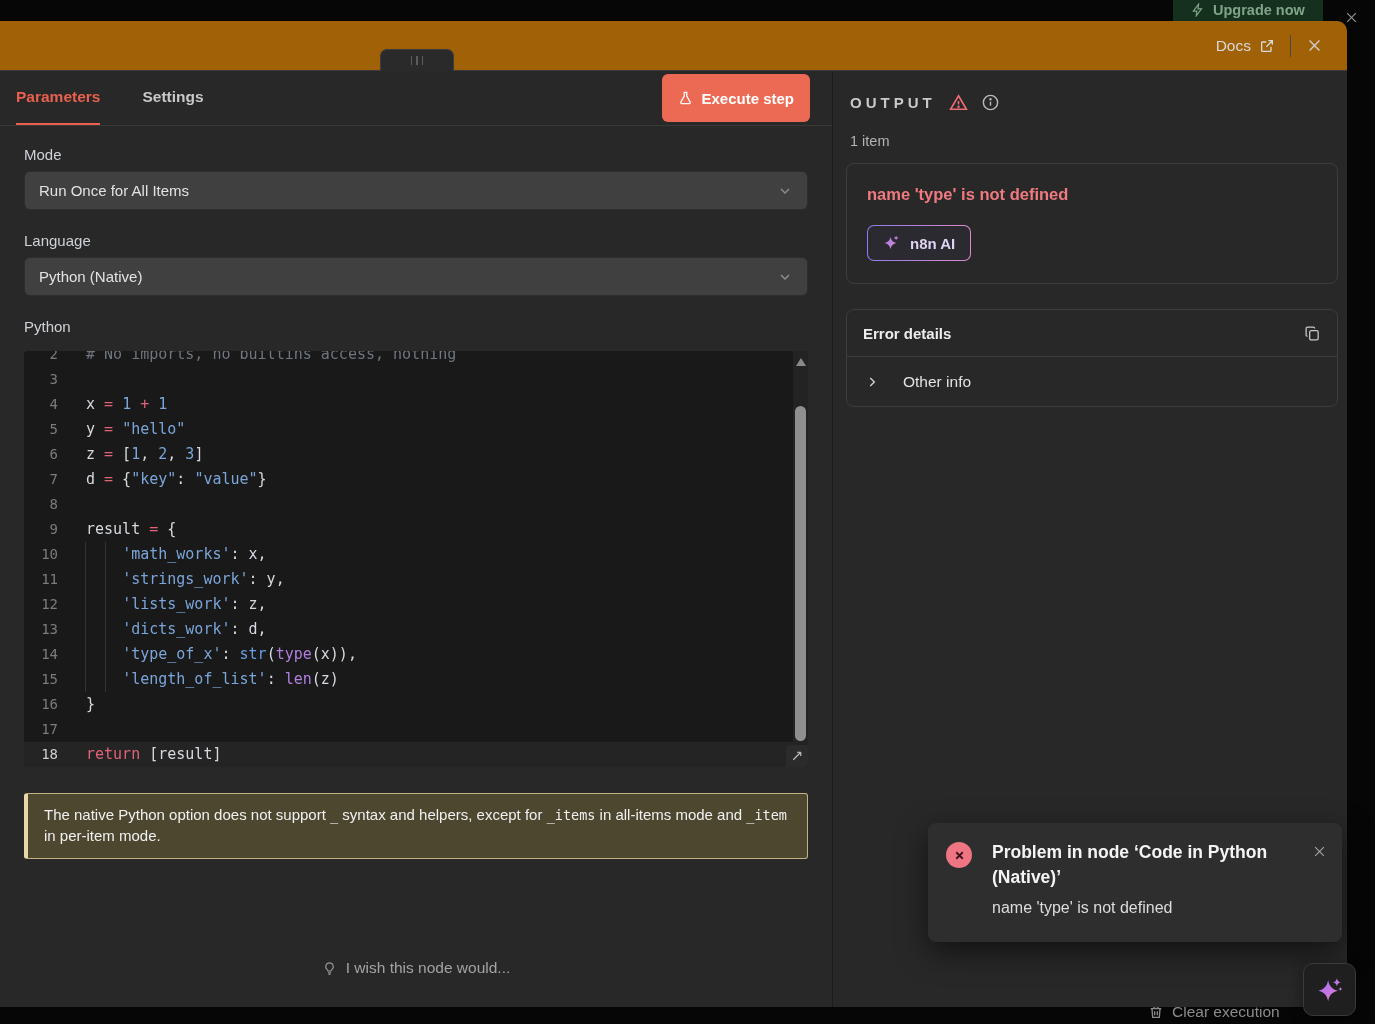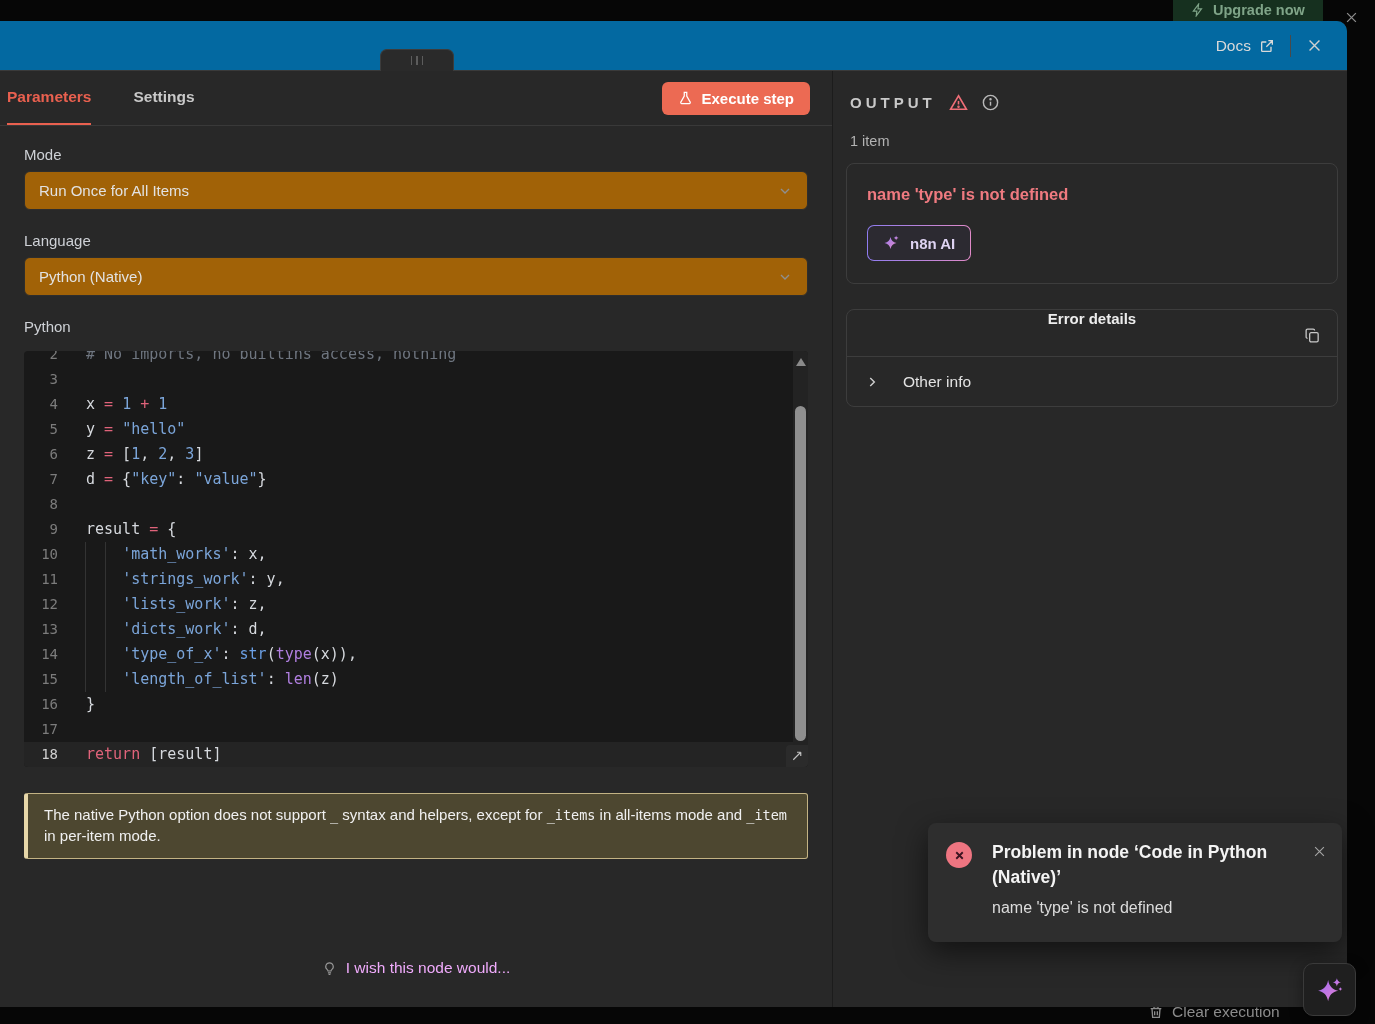--- a/index.html
+++ b/index.html
@@ -10,49 +10,49 @@
   .upgrade-btn { position:absolute; left:1173px; top:-11px; height:41px; padding:0 18px;
     display:flex; align-items:center; gap:8px; background:#16301f; color:#7fa488;
     font-size:14.5px; font-weight:600; border:none; border-radius:8px; z-index:1; }
   .bd-close { position:absolute; left:1344px; top:10px; z-index:1; color:#8d8d8d; cursor:pointer; }
   .clear-exec { position:absolute; left:1148px; top:1003px; display:flex; align-items:center;
     gap:8px; color:#8b8b8b; font-size:15.5px; z-index:1; }
 
   
   .modal { position:absolute; left:0; top:21px; width:1347px; height:986px;
     background:#282828; border-radius:0 10px 10px 0; z-index:10; }
-  .modal-header { height:50px; display:flex; align-items:center; background:#0369a1;
+  .modal-header { height:50px; display:flex; align-items:center; background:#a16207;
     border-bottom:1px solid #3a3a3a; border-radius:0 10px 0 0; position:relative; }
   .hdr-right { margin-left:auto; display:flex; align-items:center; gap:15px; padding-right:24px; }
   .docs-link { display:flex; align-items:center; gap:8px; color:#d9d9d9; font-size:15.5px; cursor:pointer; }
   .hdr-divider { width:1px; height:22px; background:#4a4a4a; }
   .drag-tab { position:absolute; left:380px; top:28px; width:74px; height:22px; background:#2a2a2a;
     border:1px solid #3c3c3c; border-bottom:none; border-radius:7px 7px 0 0;
     display:flex; align-items:center; justify-content:center; gap:4px; z-index:5; }
   .drag-tab i { display:block; width:1.5px; height:9px; background:#5c5c5c; }
 
   .modal-body { position:relative; height:936px; display:flex; }
   .left-panel { width:833px; border-right:1px solid #1c1c1c; position:relative; }
   .right-panel { flex:1; position:relative; }
 
   
-  .tabs-row { height:55px; display:flex; align-items:stretch; padding-left:7px;
+  .tabs-row { height:55px; display:flex; align-items:stretch; padding-left:16px;
     border-bottom:1px solid #393939; }
   .tab { display:flex; align-items:center; font-size:15.5px; font-weight:600;
     color:#c9c9c9; border-bottom:2px solid transparent; cursor:pointer; }
   .tab + .tab { margin-left:42px; }
   .tab.active { color:#e9604f; border-bottom-color:#e9604f; }
-  .btn-exec { margin-left:auto; margin-right:22px; align-self:center; height:33px;
+  .btn-exec { margin-left:auto; margin-right:22px; align-self:center; height:48px;
     display:flex; align-items:center; gap:8px; padding:0 16px; background:#ec6a53;
     color:#fff; font-size:15px; font-weight:600; border:none; border-radius:6px; cursor:pointer; }
 
   
   .params { padding:20px 24px 4px; }
   .fld-label { font-size:15px; color:#ced1d6; margin-bottom:8px; }
-  .sel { height:39px; background:#a16207; border:1px solid #2d2d2d; border-radius:6px;
+  .sel { height:39px; background:#404040; border:1px solid #2d2d2d; border-radius:6px;
     display:flex; align-items:center; padding:0 14px; color:#e2e2e2; font-size:15px;
     cursor:pointer; margin-bottom:22px; }
   .sel svg { margin-left:auto; }
 
   
   .editor { position:relative; margin-top:7px; height:416px; background:#191919;
     border-radius:4px; overflow:hidden; font-family:"DejaVu Sans Mono", monospace; }
   .ed-lines { margin-top:-9px; }
   .ed-row { display:flex; height:25px; line-height:25px; font-size:15px; }
   .ed-row.active { background:#242424; }
@@ -72,35 +72,35 @@
     border-top-left-radius:4px; display:flex; align-items:center; justify-content:center; cursor:nwse-resize; }
 
   
   .note { margin-top:26px; background:#4d4730; border:1px solid #c3b384;
     border-left:4px solid #e7d7a9; border-radius:3px; padding:11px 16px 13px;
     color:#f0f0f0; font-size:15px; line-height:19.5px; }
   .note p + p { margin-top:19px; }
   .note code { font-family:"DejaVu Sans Mono", monospace; font-size:13.5px; }
 
   .wish { position:absolute; left:0; right:0; bottom:30px; display:flex;
-    justify-content:center; align-items:center; gap:9px; color:#f0abfc; font-size:15.5px; cursor:pointer; }
+    justify-content:center; align-items:center; gap:9px; color:#a3a3a3; font-size:15.5px; cursor:pointer; }
 
   
   .out-head { display:flex; align-items:center; gap:13px; padding:22px 0 0 17px; }
   .out-title { font-size:15px; font-weight:700; letter-spacing:4px; color:#c9c9c9; }
   .items-count { margin:21px 0 0 17px; font-size:14.5px; color:#b3b3b3; }
   .err-card { margin:14px 9px 0 13px; border:1px solid #3d3d3d; border-radius:8px; padding:21px 20px 22px; }
   .err-msg { color:#ef7a80; font-size:16.5px; font-weight:600; }
   .ai-btn-wrap { display:inline-block; margin-top:21px; padding:1px; border-radius:7px;
     background:linear-gradient(90deg,#8f7cf0,#e08ac8); }
   .ai-btn { display:flex; align-items:center; gap:9px; height:34px; padding:0 15px;
     background:#2c2a31; border:none; border-radius:6px; color:#ded3f2; font-size:15px;
     font-weight:600; cursor:pointer; }
   .det-card { margin:25px 9px 0 13px; border:1px solid #3d3d3d; border-radius:8px; }
-  .det-head { display:flex; align-items:center; height:47px; padding:0 16px; border-bottom:1px solid #3d3d3d;flex-direction:column; }
+  .det-head { display:flex; align-items:center; height:47px; padding:0 16px; border-bottom:1px solid #3d3d3d; }
   .det-title { font-size:15px; font-weight:700; color:#ededed; }
   .copy-btn { margin-left:auto; cursor:pointer; display:flex; }
   .det-row { display:flex; align-items:center; height:49px; padding:0 18px; gap:24px;
     color:#e2e2e2; font-size:15.5px; cursor:pointer; }
 
   
   .toast { position:absolute; left:928px; top:823px; width:414px; height:119px;
     background:#2e2e2e; border-radius:8px; box-shadow:0 10px 30px rgba(0,0,0,.55);
     padding:17px 18px; z-index:30; }
   .toast-icon { position:absolute; left:18px; top:19px; width:26px; height:26px; border-radius:50%;

